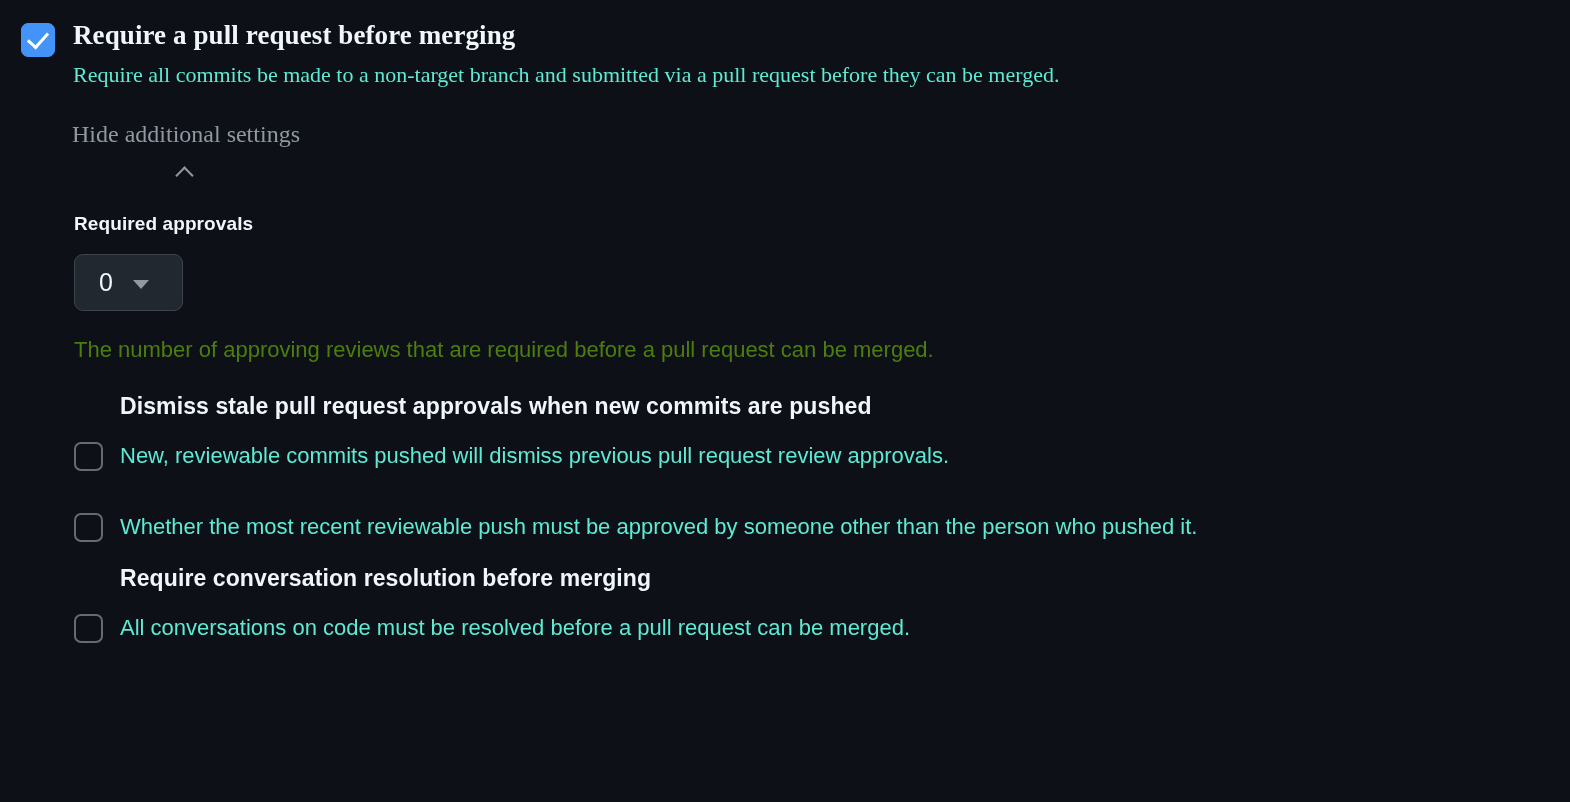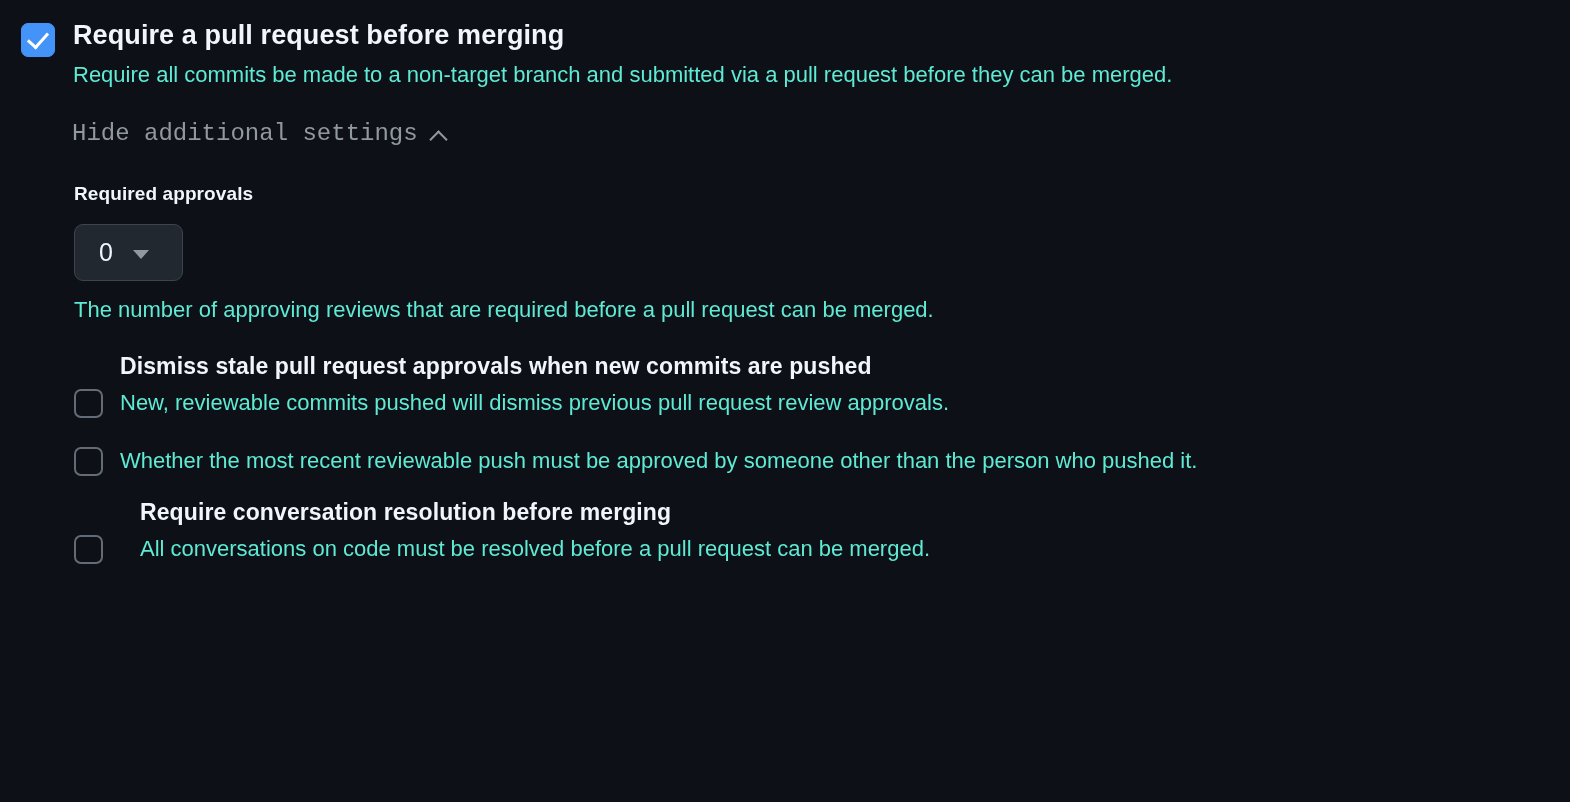--- a/index.html
+++ b/index.html
@@ -22,20 +22,21 @@
     width: 1570px;
     height: 802px;
     box-sizing: border-box;
     padding: 18px 0 0 0;
   }
 
   
   .row {
     display: flex;
     align-items: flex-start;
+    font-family: Liberation Serif, serif;
   }
 
   .cb {
     flex: 0 0 auto;
     box-sizing: border-box;
     position: relative;
     cursor: pointer;
   }
 
   
@@ -108,21 +109,22 @@
     align-items: center;
     gap: 13px;
     margin: 29px 0 0 72px;
     font-size: 24px;
     line-height: 30px;
     color: #9198a1;
     cursor: pointer;
     background: none;
     border: 0;
     padding: 0;
-    font-family: Liberation Mono, monospace;
+    font-family: Liberation Serif, serif;
+    flex-direction: column;
   }
   .chev {
     display: inline-block;
     width: 17px;
     height: 17px;
     position: relative;
     top: 3px;
   }
   .chev::before {
     content: "";
@@ -171,36 +173,36 @@
     width: 0;
     height: 0;
     border-left: 8px solid transparent;
     border-right: 8px solid transparent;
     border-top: 9px solid #9198a1;
     position: relative;
     top: 2px;
   }
 
   .select-desc {
-    margin-top: 14px;
+    margin-top: 24px;
     font-size: 22px;
     line-height: 30px;
-    color: #5eead4;
+    color: #4d7c0f;
   }
 
   .opt-list { margin-top: 26px; }
 
   .opt {
     display: flex;
     align-items: flex-end;
     margin-bottom: 21px;
   }
-  .opt:last-child { margin-bottom: 0; gap: 20px; }
+  .opt:last-child { margin-bottom: 0; }
   .opt .labelcol { margin-left: 17px; }
-  .opt .desc { margin-top: 7px; }
+  .opt .desc { margin-top: 20px; }
 </style>
 </head>
 <body>
 
 <div class="page">
 
   
   <div class="row top-row">
     <div class="cb cb-lg checked" role="checkbox" aria-checked="true"></div>
     <div class="labelcol">

